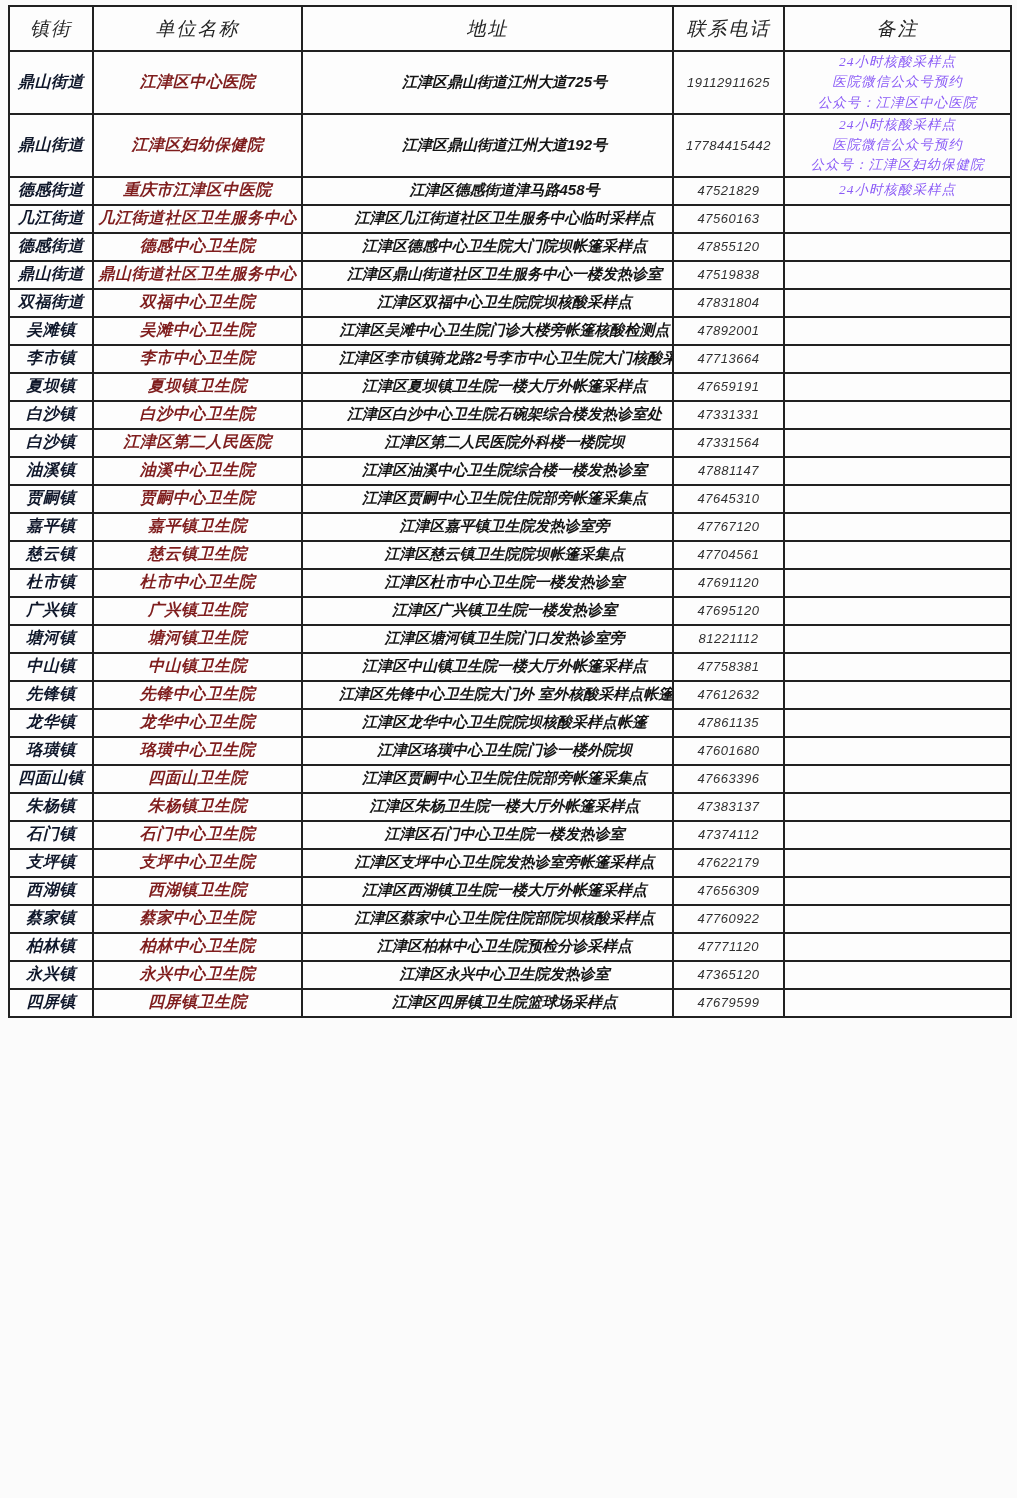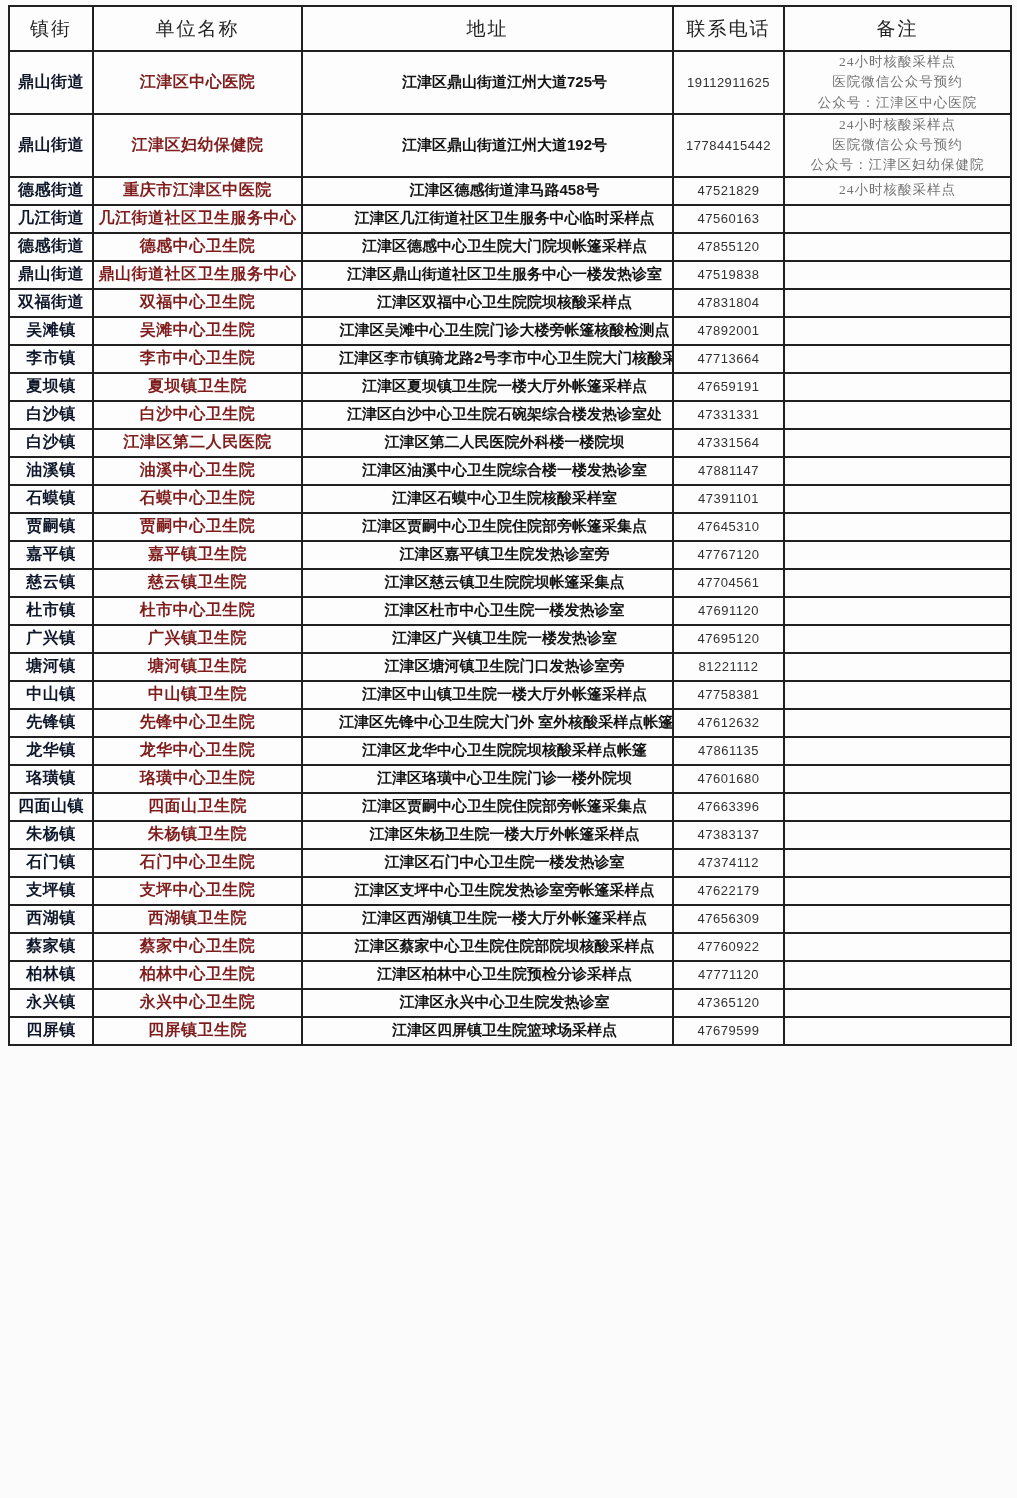--- a/index.html
+++ b/index.html
@@ -3,39 +3,39 @@
 <meta charset="utf-8">
 <style>
   html,body { margin:0; padding:0; background:#f6f6f6; }
   .page {
     width:1017px; height:1498px; box-sizing:border-box;
     background:#fbfbfb; padding:5px 7px 8px 8px; overflow:hidden;
     font-family:"Liberation Sans","DejaVu Sans",sans-serif;
   }
   table.sites-table {
     border-collapse:collapse; table-layout:fixed;
-    width:1002px; background:#fdfdfd;
+    width:1002px; background:#fdfdfd;font-style:italic;
   }
   .sites-table th, .sites-table td {
     border:2px solid #212121;
     text-align:center; vertical-align:middle;
     overflow:hidden; padding:0 2px; box-sizing:border-box;
   }
   .sites-table thead tr { height:45px; }
   .sites-table th {
     font-weight:400; font-size:19px; color:#232323; letter-spacing:2px;
     white-space:nowrap;
   }
   .sites-table tbody tr { height:28px; }
   td.town  { font-weight:700; font-size:16px; color:#0f172a; white-space:nowrap; letter-spacing:0.5px; }
   td.unit  { font-weight:700; font-size:16px; color:#7f1d1d; white-space:nowrap; letter-spacing:0.5px;margin-top:41px; }
   td.addr  { font-weight:700; font-size:15px; color:#141414; white-space:nowrap;padding-left:36px; }
   td.phone { font-weight:400; font-size:13px; color:#303030; white-space:nowrap; letter-spacing:0.5px; }
   td.remark{
-    font-weight:400; font-size:13.5px; color:#737373;
+    font-weight:400; font-size:13.5px; color:#8b5cf6;
     font-family:"Liberation Serif","DejaVu Serif",serif;
     white-space:pre-line; line-height:1.5; letter-spacing:1px;
   }
 </style>
 </head>
 <body>
 
 <div class="page">
   <table class="sites-table">
     <colgroup>
@@ -144,27 +144,20 @@
           <td class="remark"></td>
         </tr>
         <tr>
           <td class="town">油溪镇</td>
           <td class="unit">油溪中心卫生院</td>
           <td class="addr">江津区油溪中心卫生院综合楼一楼发热诊室</td>
           <td class="phone">47881147</td>
           <td class="remark"></td>
         </tr>
         <tr>
-          <td class="town">石蟆镇</td>
-          <td class="unit">石蟆中心卫生院</td>
-          <td class="addr">江津区石蟆中心卫生院核酸采样室</td>
-          <td class="phone">47391101</td>
-          <td class="remark"></td>
-        </tr>
-        <tr>
           <td class="town">贾嗣镇</td>
           <td class="unit">贾嗣中心卫生院</td>
           <td class="addr">江津区贾嗣中心卫生院住院部旁帐篷采集点</td>
           <td class="phone">47645310</td>
           <td class="remark"></td>
         </tr>
         <tr>
           <td class="town">嘉平镇</td>
           <td class="unit">嘉平镇卫生院</td>
           <td class="addr">江津区嘉平镇卫生院发热诊室旁</td>

